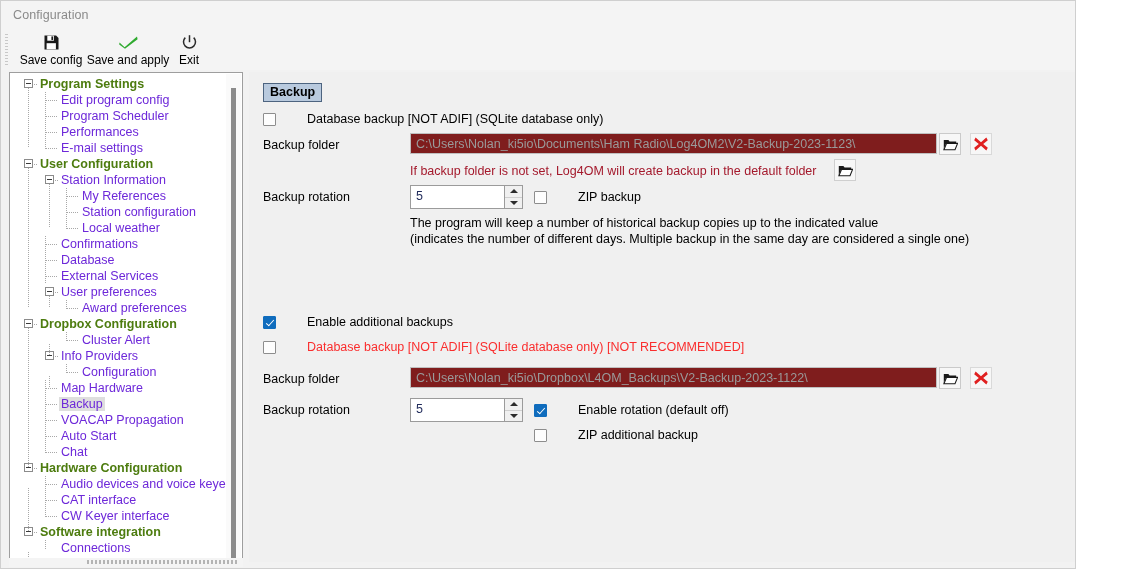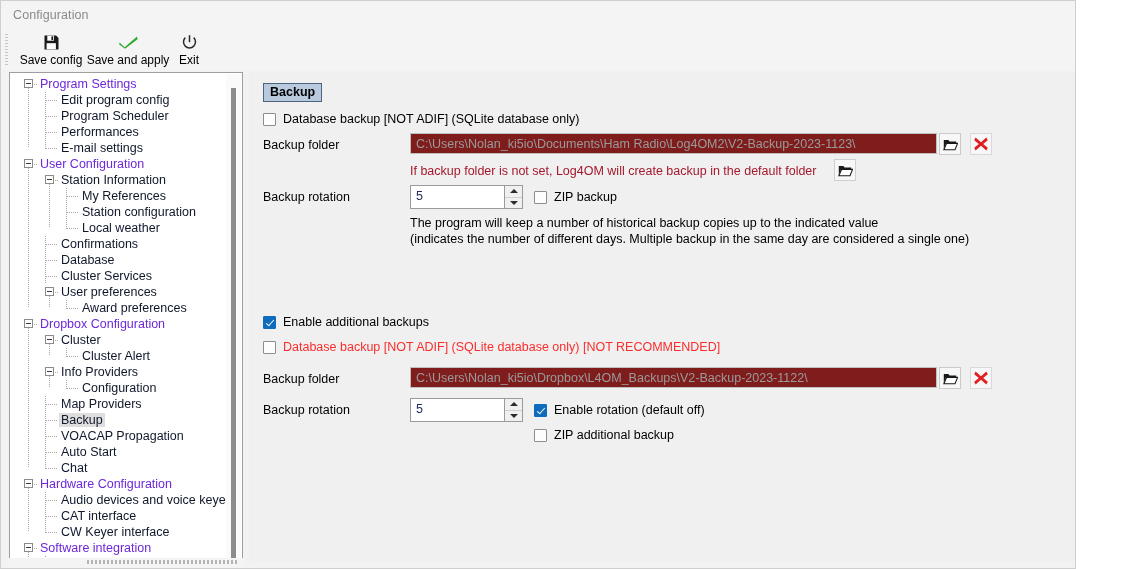--- a/index.html
+++ b/index.html
@@ -100,22 +100,22 @@
     height: 16px;
     line-height: 16px;
     white-space: nowrap;
     font-size: 12.5px;
     cursor: default;
   }
   .node .lbl {
     position: relative;
     padding: 0 2px;
   }
-  .node.group > .lbl { color: #6d28d9; }
-  .node.leaf  > .lbl { color: #0f172a; }
+  .node.group > .lbl { color: #4d7c0f; font-weight: bold; }
+  .node.leaf  > .lbl { color: #6d28d9; }
   .node.selected > .lbl {
     background: #dedede;
   }
   
   .exp {
     position: absolute;
     width: 9px; height: 9px;
     border: 1px solid #8b8b8b;
     background: #fff;
     box-sizing: border-box;
@@ -215,21 +215,21 @@
     transform: rotate(42deg);
   }
   .cb-row {
     position: absolute;
     display: flex;
     align-items: center;
     gap: 7px;
     white-space: nowrap;
     cursor: default;
   }
-  .cb-text { font-size: 12.5px; }
+  .cb-text { font-size: 12.5px; margin-left: 24px; }
 
   
   .tinput {
     position: absolute;
     height: 21px;
     background: #7f1d1d;
     border: 1px solid #bfbfbf;
     box-sizing: border-box;
     font-size: 12.5px;
     color: #9a9a9a;
@@ -357,29 +357,28 @@
         <div class="node leaf" style="padding-left: 49px;"><span class="hline" style="left: 36px; top: 8px; width: 11px;"></span><span class="vline" style="left: 35px; top: 0px; height: 16px;"></span><span class="lbl">Program Scheduler</span></div>
         <div class="node leaf" style="padding-left: 49px;"><span class="hline" style="left: 36px; top: 8px; width: 11px;"></span><span class="vline" style="left: 35px; top: 0px; height: 16px;"></span><span class="lbl">Performances</span></div>
         <div class="node leaf" style="padding-left: 49px;"><span class="hline" style="left: 36px; top: 8px; width: 11px;"></span><span class="vline" style="left: 35px; top: 0px; height: 9px;"></span><span class="lbl">E-mail settings</span></div>
         <div class="node group" style="padding-left: 28px;"><span class="exp" style="left: 14px;"></span><span class="hline" style="left: 24px; top: 8px; width: 4px;"></span><span class="lbl">User Configuration</span></div>
         <div class="node leaf" style="padding-left: 49px;"><span class="exp" style="left: 35px;"></span><span class="hline" style="left: 45px; top: 8px; width: 4px;"></span><span class="lbl">Station Information</span></div>
         <div class="node leaf" style="padding-left: 70px;"><span class="hline" style="left: 57px; top: 8px; width: 11px;"></span><span class="vline" style="left: 56px; top: 0px; height: 16px;"></span><span class="lbl">My References</span></div>
         <div class="node leaf" style="padding-left: 70px;"><span class="hline" style="left: 57px; top: 8px; width: 11px;"></span><span class="vline" style="left: 56px; top: 0px; height: 16px;"></span><span class="lbl">Station configuration</span></div>
         <div class="node leaf" style="padding-left: 70px;"><span class="hline" style="left: 57px; top: 8px; width: 11px;"></span><span class="vline" style="left: 56px; top: 0px; height: 9px;"></span><span class="lbl">Local weather</span></div>
         <div class="node leaf" style="padding-left: 49px;"><span class="hline" style="left: 36px; top: 8px; width: 11px;"></span><span class="vline" style="left: 35px; top: 0px; height: 16px;"></span><span class="lbl">Confirmations</span></div>
         <div class="node leaf" style="padding-left: 49px;"><span class="hline" style="left: 36px; top: 8px; width: 11px;"></span><span class="vline" style="left: 35px; top: 0px; height: 16px;"></span><span class="lbl">Database</span></div>
-        <div class="node leaf" style="padding-left: 49px;"><span class="hline" style="left: 36px; top: 8px; width: 11px;"></span><span class="vline" style="left: 35px; top: 0px; height: 16px;"></span><span class="lbl">Cluster Services</span></div>
+        <div class="node leaf" style="padding-left: 49px;"><span class="hline" style="left: 36px; top: 8px; width: 11px;"></span><span class="vline" style="left: 35px; top: 0px; height: 16px;"></span><span class="lbl">External Services</span></div>
         <div class="node leaf" style="padding-left: 49px;"><span class="exp" style="left: 35px;"></span><span class="hline" style="left: 45px; top: 8px; width: 4px;"></span><span class="lbl">User preferences</span></div>
         <div class="node leaf" style="padding-left: 70px;"><span class="hline" style="left: 57px; top: 8px; width: 11px;"></span><span class="vline" style="left: 56px; top: 0px; height: 9px;"></span><span class="lbl">Award preferences</span></div>
         <div class="node group" style="padding-left: 28px;"><span class="exp" style="left: 14px;"></span><span class="hline" style="left: 24px; top: 8px; width: 4px;"></span><span class="lbl">Dropbox Configuration</span></div>
-        <div class="node leaf" style="padding-left: 49px;"><span class="exp" style="left: 35px;"></span><span class="hline" style="left: 45px; top: 8px; width: 4px;"></span><span class="lbl">Cluster</span></div>
         <div class="node leaf" style="padding-left: 70px;"><span class="hline" style="left: 57px; top: 8px; width: 11px;"></span><span class="vline" style="left: 56px; top: 0px; height: 9px;"></span><span class="lbl">Cluster Alert</span></div>
         <div class="node leaf" style="padding-left: 49px;"><span class="exp" style="left: 35px;"></span><span class="hline" style="left: 45px; top: 8px; width: 4px;"></span><span class="lbl">Info Providers</span></div>
         <div class="node leaf" style="padding-left: 70px;"><span class="hline" style="left: 57px; top: 8px; width: 11px;"></span><span class="vline" style="left: 56px; top: 0px; height: 9px;"></span><span class="lbl">Configuration</span></div>
-        <div class="node leaf" style="padding-left: 49px;"><span class="hline" style="left: 36px; top: 8px; width: 11px;"></span><span class="vline" style="left: 35px; top: 0px; height: 16px;"></span><span class="lbl">Map Providers</span></div>
+        <div class="node leaf" style="padding-left: 49px;"><span class="hline" style="left: 36px; top: 8px; width: 11px;"></span><span class="vline" style="left: 35px; top: 0px; height: 16px;"></span><span class="lbl">Map Hardware</span></div>
         <div class="node leaf selected" style="padding-left: 49px;"><span class="hline" style="left: 36px; top: 8px; width: 11px;"></span><span class="vline" style="left: 35px; top: 0px; height: 16px;"></span><span class="lbl">Backup</span></div>
         <div class="node leaf" style="padding-left: 49px;"><span class="hline" style="left: 36px; top: 8px; width: 11px;"></span><span class="vline" style="left: 35px; top: 0px; height: 16px;"></span><span class="lbl">VOACAP Propagation</span></div>
         <div class="node leaf" style="padding-left: 49px;"><span class="hline" style="left: 36px; top: 8px; width: 11px;"></span><span class="vline" style="left: 35px; top: 0px; height: 16px;"></span><span class="lbl">Auto Start</span></div>
         <div class="node leaf" style="padding-left: 49px;"><span class="hline" style="left: 36px; top: 8px; width: 11px;"></span><span class="vline" style="left: 35px; top: 0px; height: 9px;"></span><span class="lbl">Chat</span></div>
         <div class="node group" style="padding-left: 28px;"><span class="exp" style="left: 14px;"></span><span class="hline" style="left: 24px; top: 8px; width: 4px;"></span><span class="lbl">Hardware Configuration</span></div>
         <div class="node leaf" style="padding-left: 49px;"><span class="hline" style="left: 36px; top: 8px; width: 11px;"></span><span class="vline" style="left: 35px; top: 0px; height: 16px;"></span><span class="lbl">Audio devices and voice keyer</span></div>
         <div class="node leaf" style="padding-left: 49px;"><span class="hline" style="left: 36px; top: 8px; width: 11px;"></span><span class="vline" style="left: 35px; top: 0px; height: 16px;"></span><span class="lbl">CAT interface</span></div>
         <div class="node leaf" style="padding-left: 49px;"><span class="hline" style="left: 36px; top: 8px; width: 11px;"></span><span class="vline" style="left: 35px; top: 0px; height: 9px;"></span><span class="lbl">CW Keyer interface</span></div>
         <div class="node group" style="padding-left: 28px;"><span class="exp" style="left: 14px;"></span><span class="hline" style="left: 24px; top: 8px; width: 4px;"></span><span class="lbl">Software integration</span></div>
         <div class="node leaf" style="padding-left: 49px;"><span class="vline" style="left: 35px; top: 0px; height: 9px;"></span><span class="lbl">Connections</span></div>

